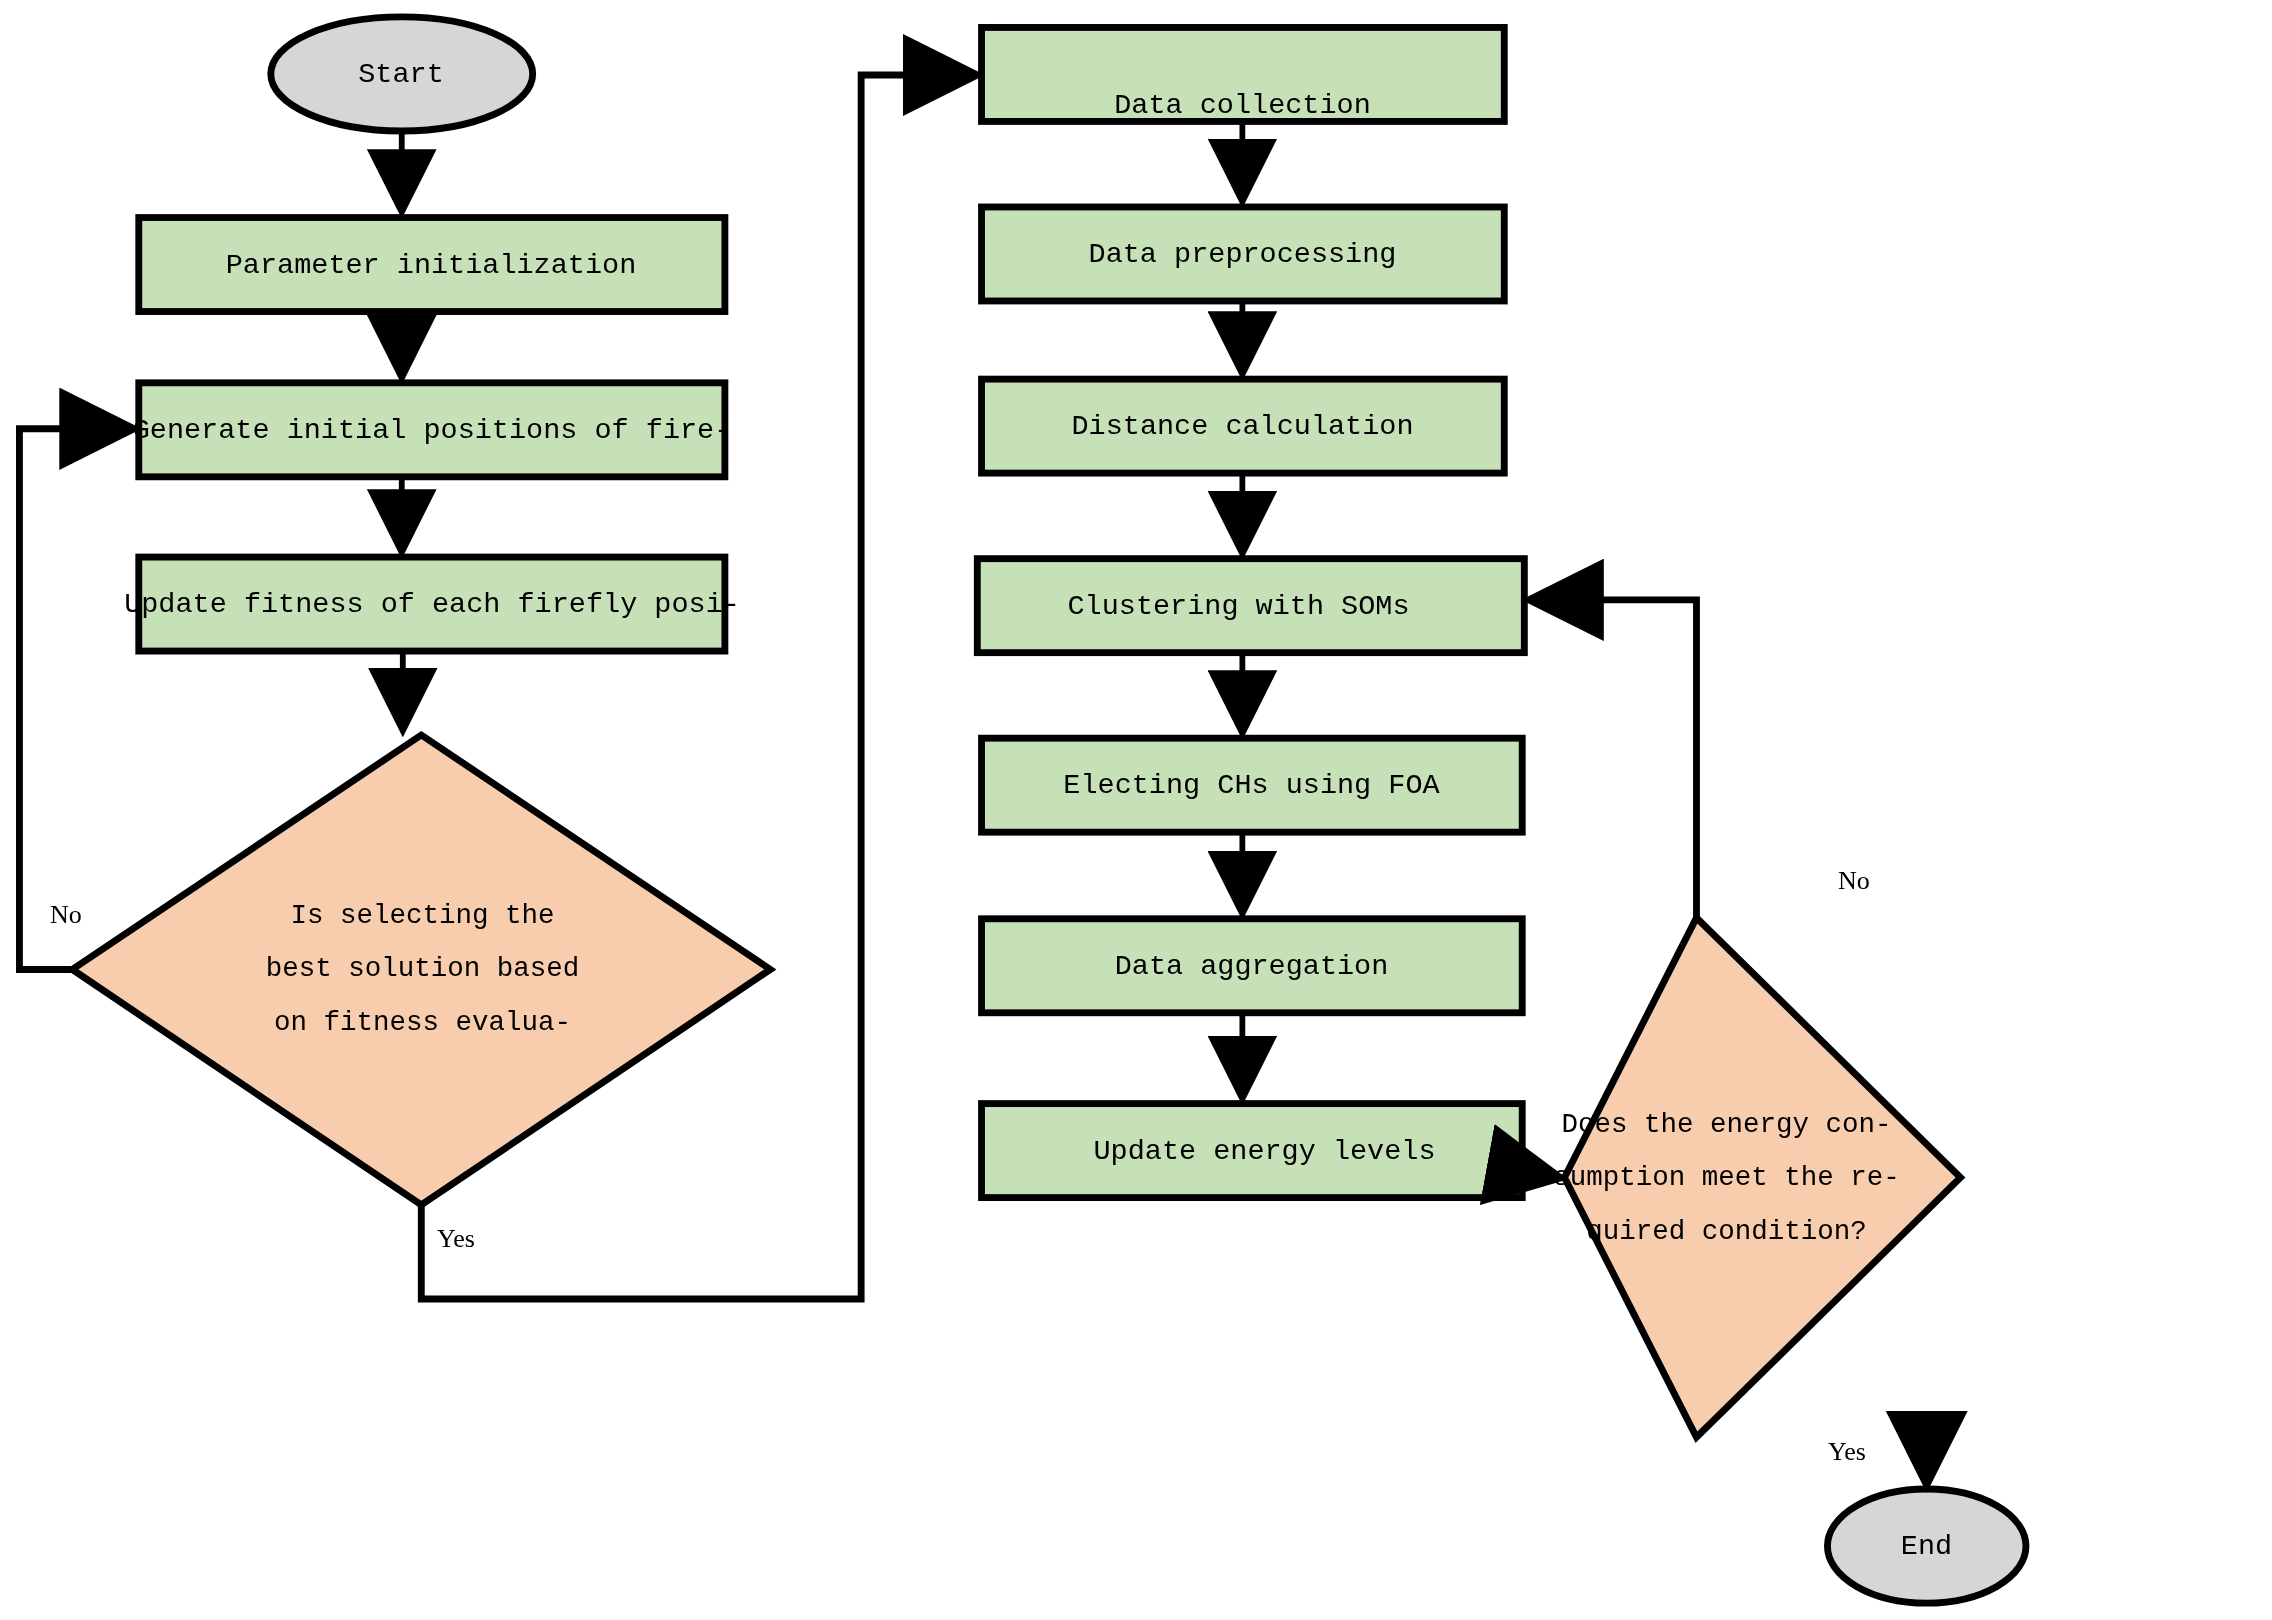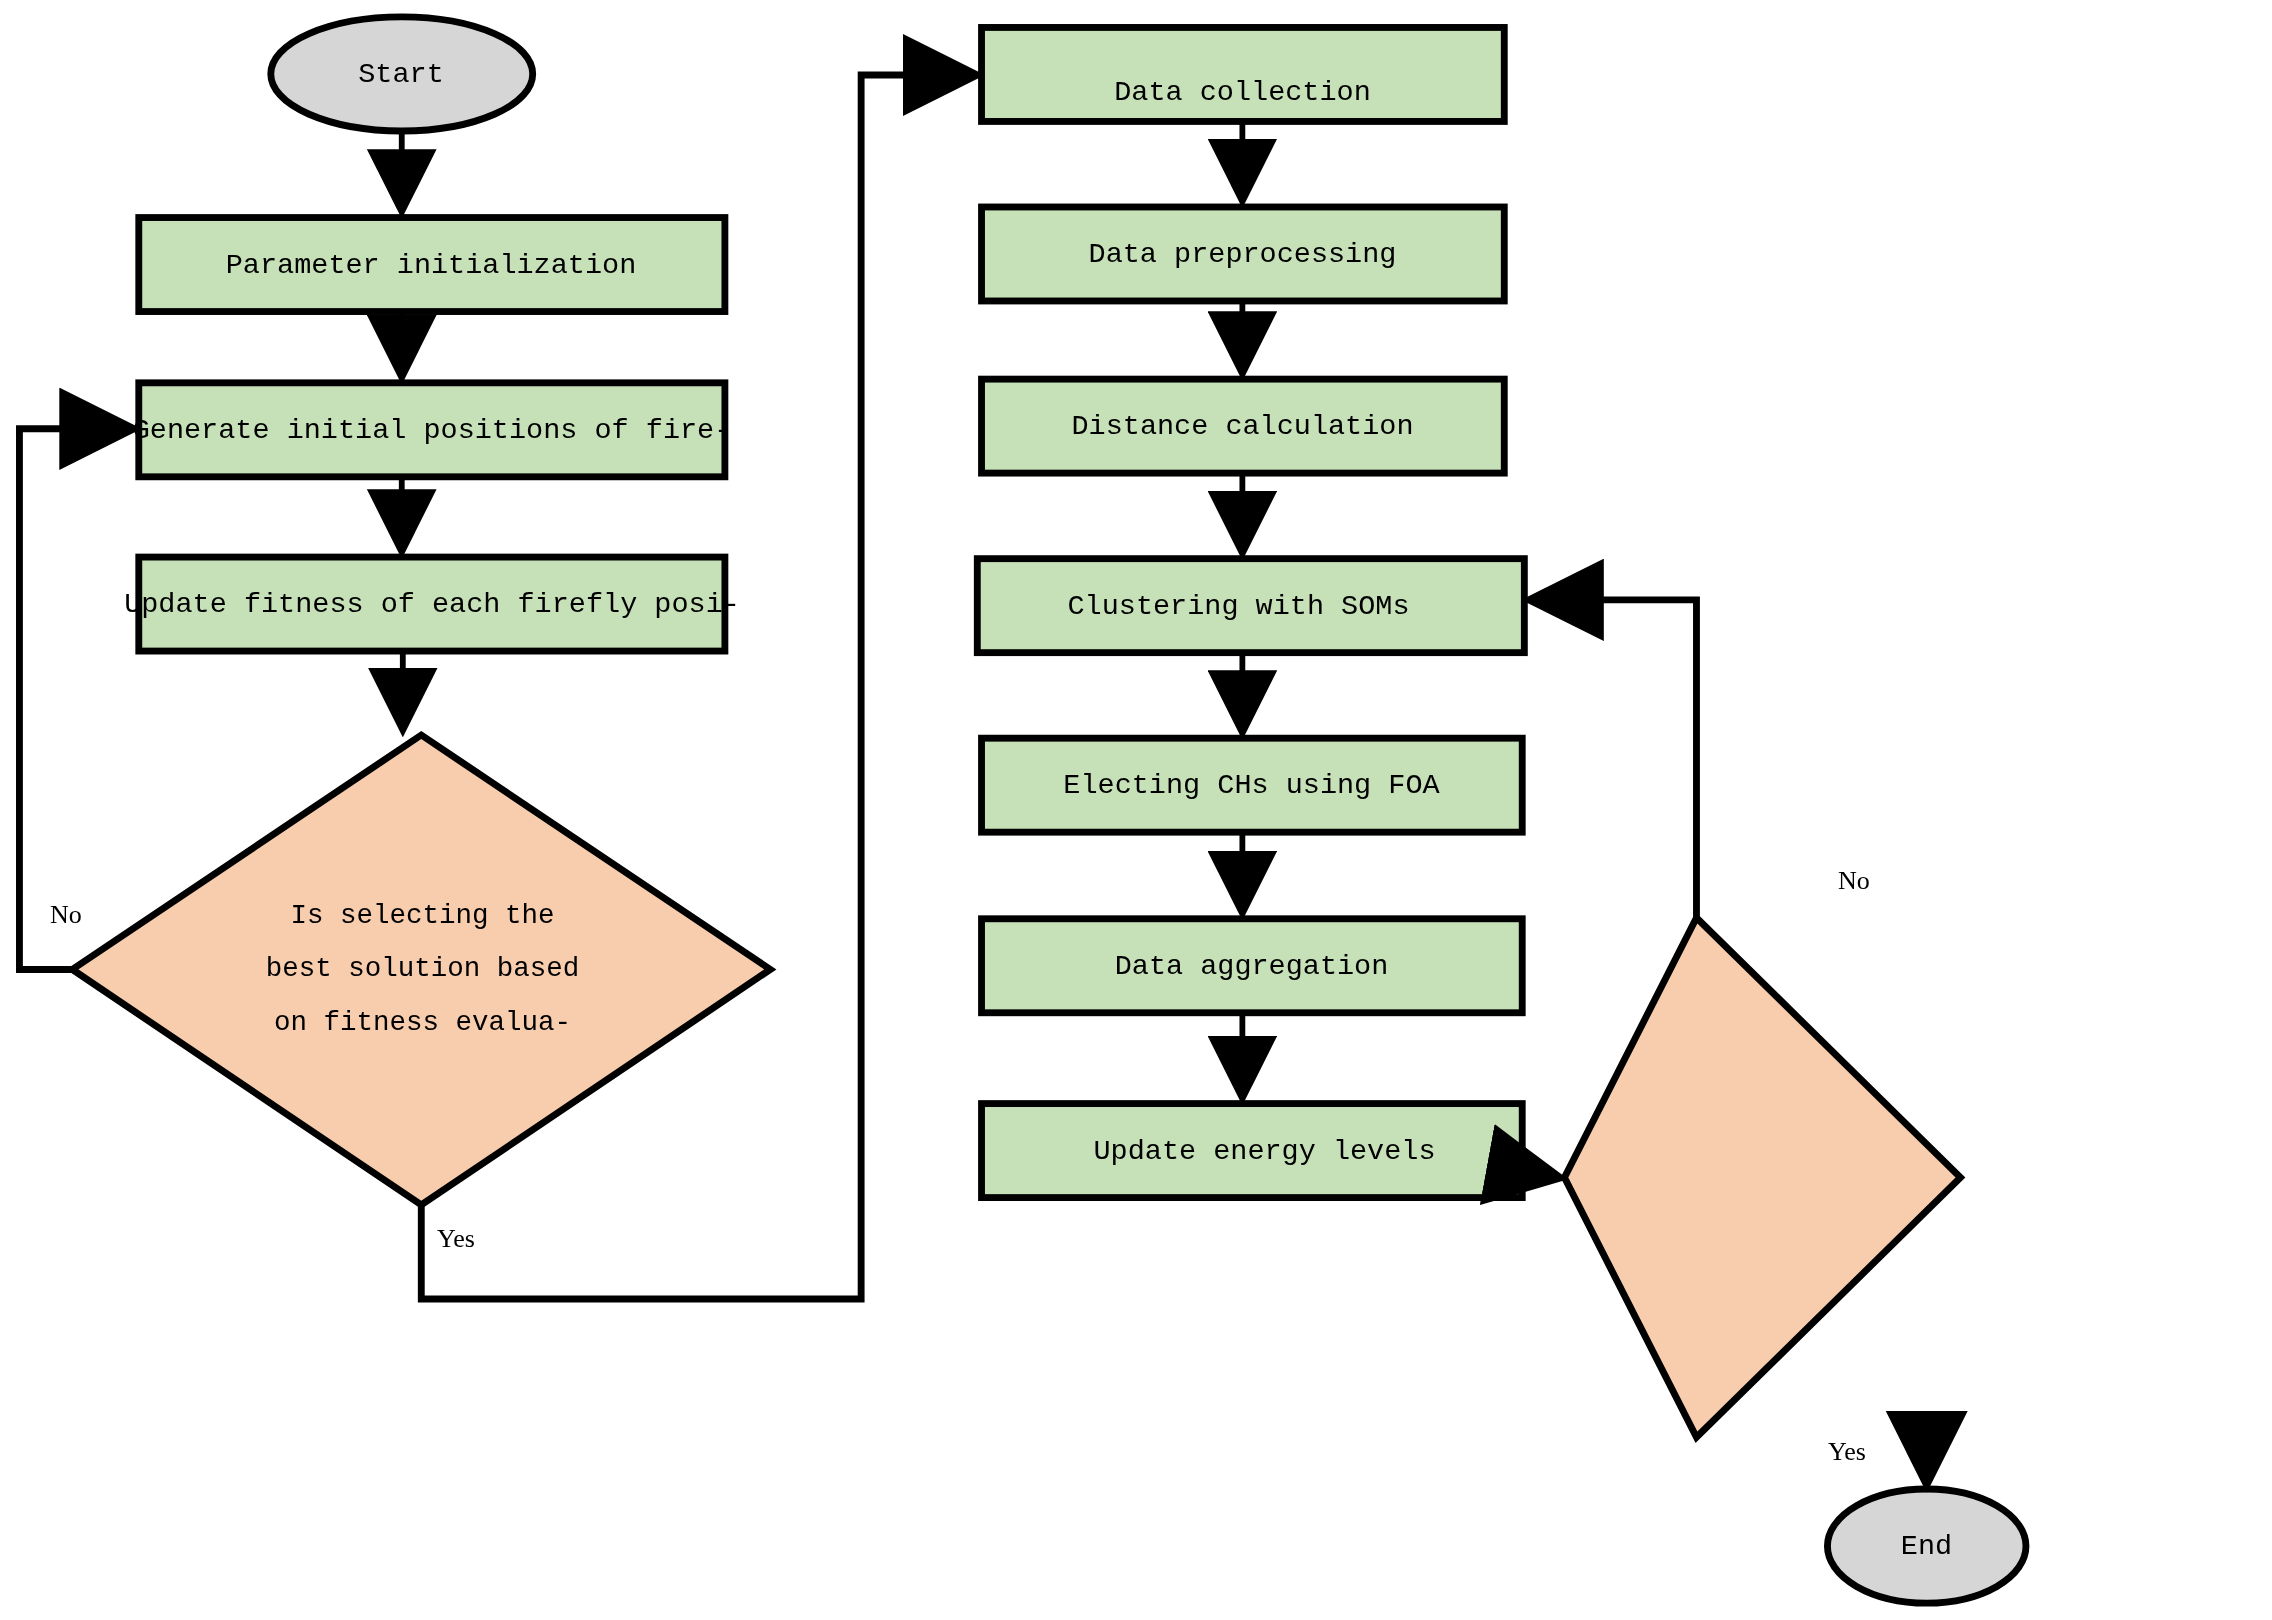--- a/index.html
+++ b/index.html
@@ -106,21 +106,21 @@
   <div class="node-label box-label" style="left:142px;top:557px;width:580px;height:94px;">
     <span class="ln">Update fitness of each firefly posi-</span>
   </div>
 
   <div class="node-label dia-label" style="left:219px;top:845px;width:407px;height:248px;">
     <span class="ln">Is selecting the</span>
     <span class="ln">best solution based</span>
     <span class="ln">on fitness evalua-</span>
   </div>
 
-  <div class="node-label box-label" style="left:981px;top:45px;width:523px;height:94px;">
+  <div class="node-label box-label" style="left:981px;top:28px;width:523px;height:94px;justify-content:flex-end;">
     <span class="ln">Data collection</span>
   </div>
 
   <div class="node-label box-label" style="left:981px;top:207px;width:523px;height:94px;justify-content:center;">
     <span class="ln">Data preprocessing</span>
   </div>
 
   <div class="node-label box-label" style="left:981px;top:379px;width:523px;height:94px;">
     <span class="ln">Distance calculation</span>
   </div>
@@ -134,20 +134,25 @@
   </div>
 
   <div class="node-label box-label" style="left:981px;top:919px;width:541px;height:94px;">
     <span class="ln">Data aggregation</span>
   </div>
 
   <div class="node-label box-label" style="left:994px;top:1104px;width:541px;height:94px;">
     <span class="ln">Update energy levels</span>
   </div>
 
+  <div class="node-label dia-label" style="left:1547px;top:1054px;width:359px;height:248px;">
+    <span class="ln">Does the energy con-</span>
+    <span class="ln">sumption meet the re-</span>
+    <span class="ln">quired condition?</span>
+  </div>
 
   <div class="node-label term-label" style="left:1827px;top:1489px;width:199px;height:114px;">
     <span class="ln">End</span>
   </div>
 
   <div class="edge-label" style="left:50px;top:900px;">No</div>
 
   <div class="edge-label" style="left:437px;top:1224px;">Yes</div>
 
   <div class="edge-label" style="left:1838px;top:866px;">No</div>

